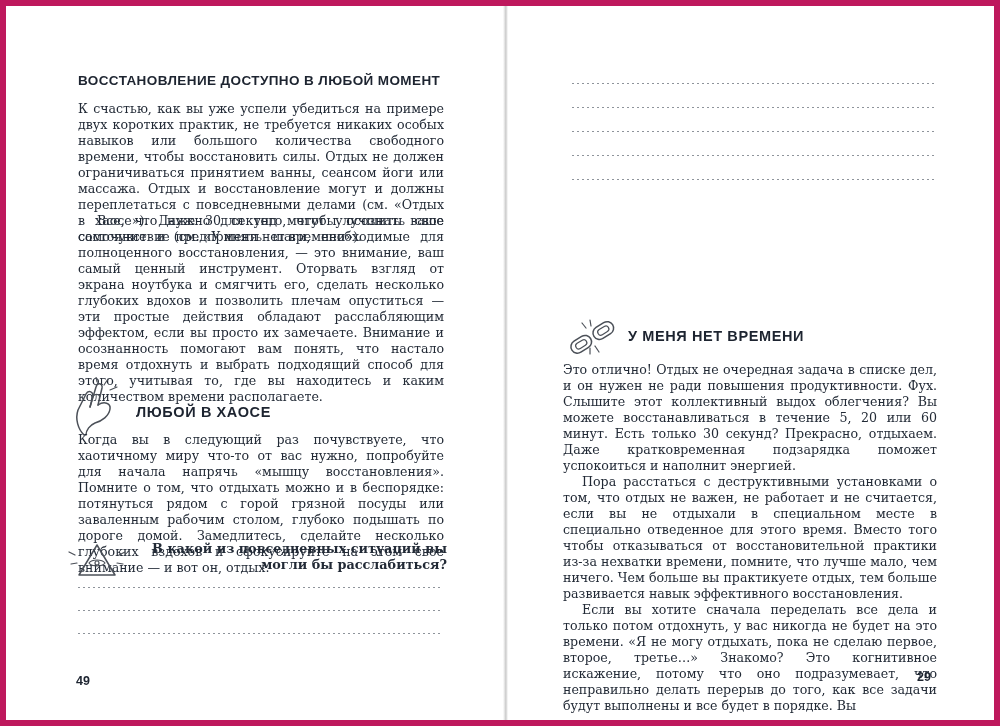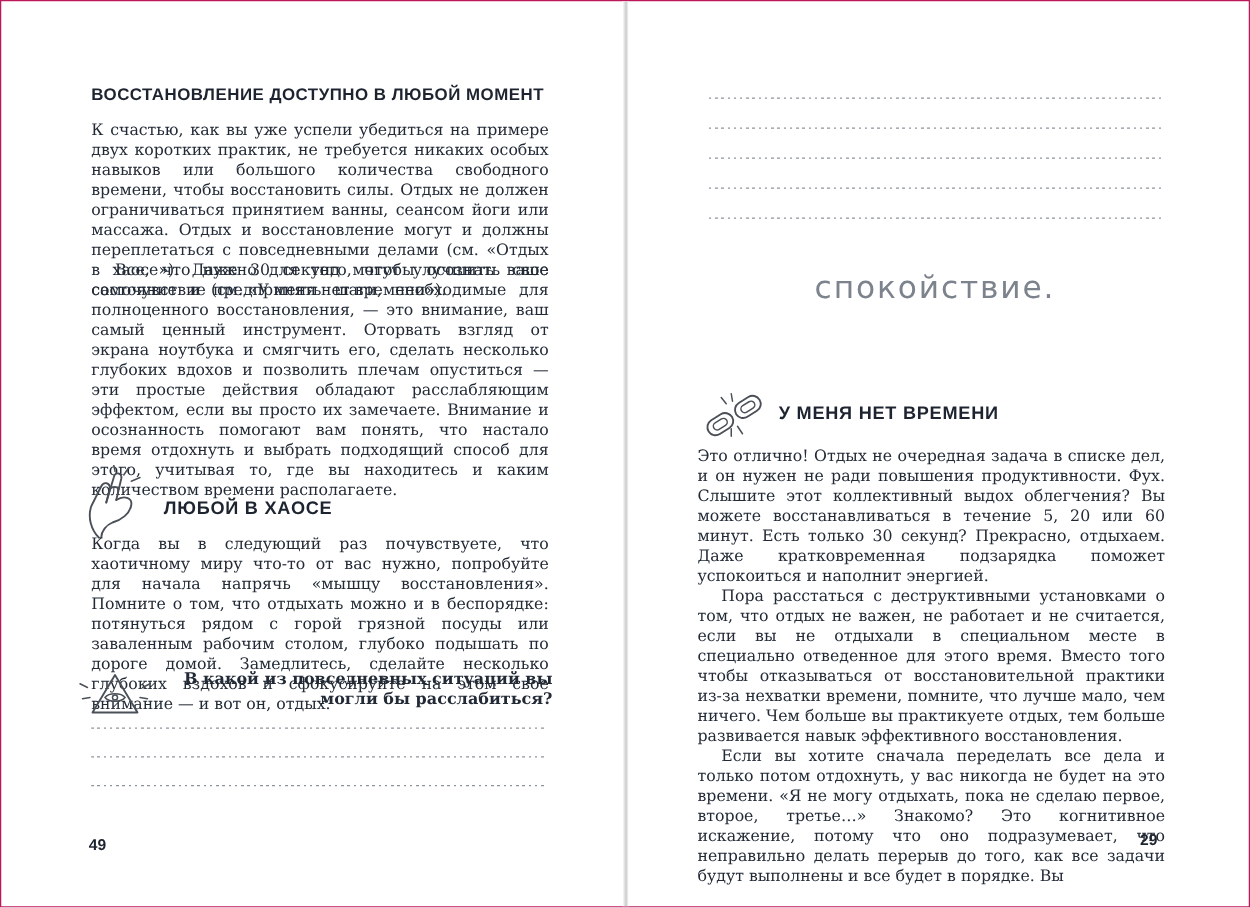--- a/index.html
+++ b/index.html
@@ -1,21 +1,21 @@
 <!DOCTYPE html>
 <html><head>
 <meta charset="utf-8">
 <style>
   * { margin:0; padding:0; box-sizing:border-box; }
   html,body { background:#f4f4f4; }
   body { font-family:"DejaVu Serif", serif; }
 
   .book {
     position:relative; width:1000px; height:726px;
-    background:#ffffff; border:1px solid #be185d;
+    background:#ffffff; border:6px solid #be185d;
     overflow:hidden; margin:0 auto;
   }
   .spine {
     position:absolute; left:497px; top:0; width:5px; height:726px;
     background:linear-gradient(90deg, #ffffff 0%, #d7d7d7 45%, #c9c9c9 55%, #ffffff 100%);
   }
 
   
   .body-text {
     font-family:"DejaVu Serif", serif;
@@ -148,21 +148,20 @@
 
     <div class="rp-lines">
       <div class="dotted-line"></div>
       <div class="dotted-line"></div>
       <div class="dotted-line"></div>
       <div class="dotted-line"></div>
       <div class="dotted-line"></div>
     </div>
 
     <div class="rp-quote handwriting">
-      <div>спокойствие.</div>
     </div>
 
     <div class="icon-box rp-chain-icon">
       <svg width="56" height="50" viewBox="0 0 56 50">
         <g transform="rotate(-32 28 25)">
           <rect class="icon-stroke" x="4" y="19" width="22" height="13" rx="6.5"></rect>
           <rect class="icon-stroke" x="30" y="19" width="22" height="13" rx="6.5"></rect>
           <rect class="icon-stroke-thin" x="9" y="22.5" width="12" height="6" rx="3"></rect>
           <rect class="icon-stroke-thin" x="35" y="22.5" width="12" height="6" rx="3"></rect>
         </g>

